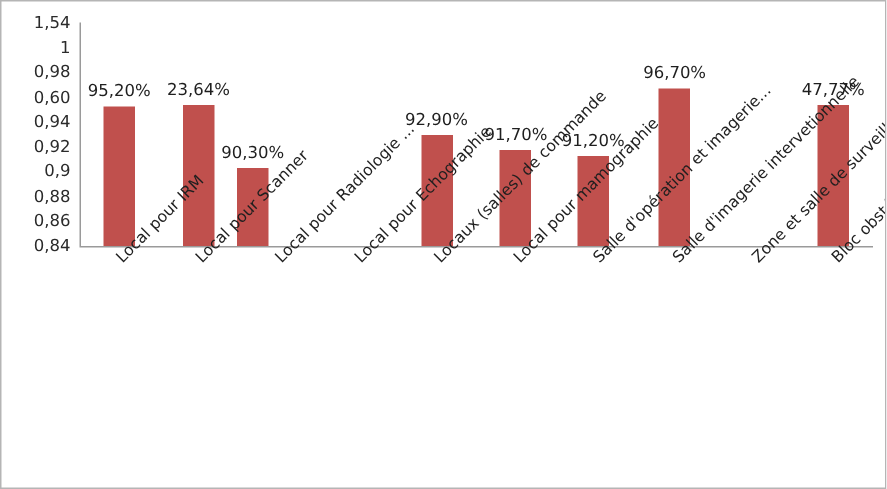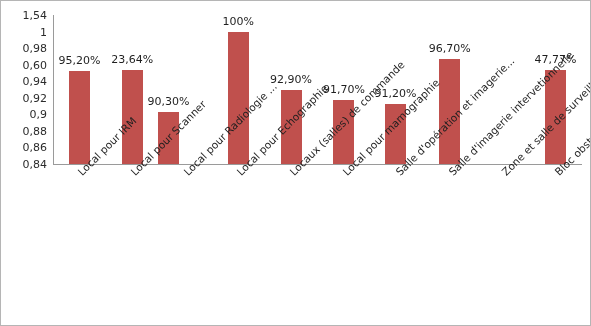--- a/index.html
+++ b/index.html
@@ -144,24 +144,20 @@
         <div class="bar-value" style="bottom: 97.7111px;">95,20%</div>
       </div>
       <div class="bar-slot" style="left: 52.9px; width: 52.9px;">
         <div class="bar" style="height: 94.3667px; background: rgb(192, 80, 77);"></div>
         <div class="bar-value" style="bottom: 99.3667px;">23,64%</div>
       </div>
       <div class="bar-slot" style="left: 89px; width: 52.9px;">
         <div class="bar" style="height: 52.15px; background: rgb(192, 80, 77);"></div>
         <div class="bar-value" style="bottom: 57.15px;">90,30%</div>
       </div>
-      <div class="bar-slot" style="left: 158.7px; width: 52.9px;">
-        <div class="bar" style="height: 132.444px; background: rgb(192, 80, 77);"></div>
-        <div class="bar-value" style="bottom: 137.444px;">100%</div>
-      </div>
       <div class="bar-slot" style="left: 211.6px; width: 52.9px;">
         <div class="bar" style="height: 73.6722px; background: rgb(192, 80, 77);"></div>
         <div class="bar-value" style="bottom: 78.6722px;">92,90%</div>
       </div>
       <div class="bar-slot" style="left: 264.5px; width: 52.9px;">
         <div class="bar" style="height: 63.7389px; background: rgb(192, 80, 77);"></div>
         <div class="bar-value" style="bottom: 68.7389px;">91,70%</div>
       </div>
       <div class="bar-slot" style="left: 316px; width: 52.9px;">
         <div class="bar" style="height: 59.6px; background: rgb(192, 80, 77);"></div>

